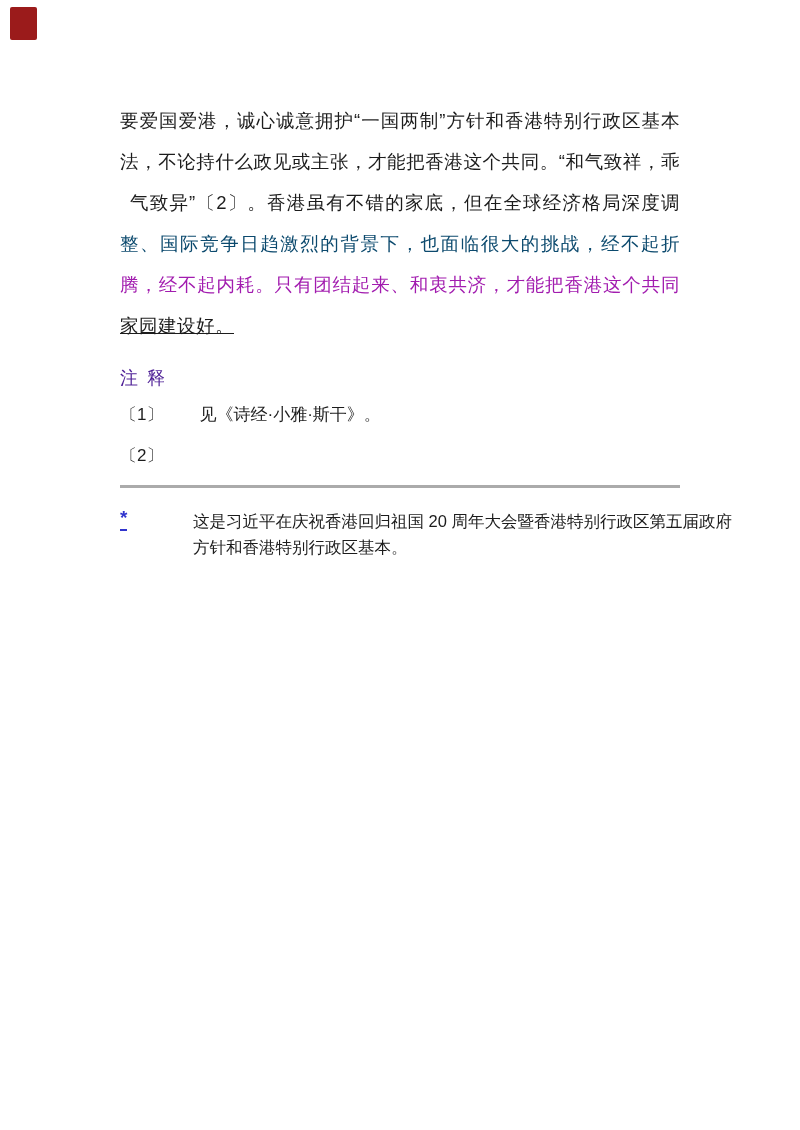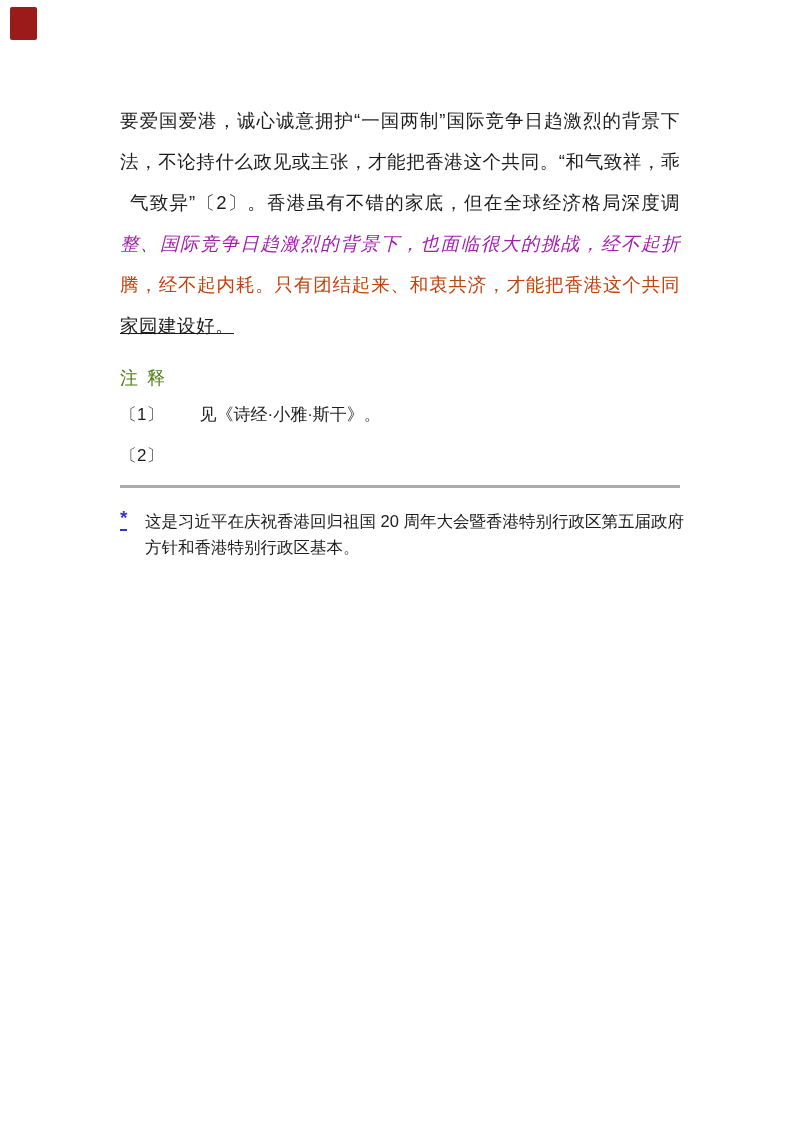--- a/index.html
+++ b/index.html
@@ -91,20 +91,21 @@
     line-height: 18px;
     padding-bottom: 2px;
     border-bottom: 2px solid;
     text-decoration: none;
   }
   .fn-text {
     color: #1c1c1c;
     font-size: 16.5px;
     line-height: 26px;
     width: 535px;
+    margin-left: 48px;
   }
   .fn-line {
     text-align: justify;
     text-align-last: justify;
     text-justify: inter-character;
     white-space: nowrap;
   }
   .fn-line.last {
     text-align-last: left;
   }
@@ -112,29 +113,29 @@
 </head>
 <body>
 
 <div class="page">
 
   <div class="corner-marker" style="background: rgb(155, 27, 27);"></div>
 
   <div class="content">
 
     <div class="paragraph">
-        <div class="pline" style="color: rgb(28, 28, 28);">要爱国爱港，诚心诚意拥护“一国两制”国际竞争日趋激烈的背景下</div>
+        <div class="pline" style="color: rgb(28, 28, 28);">要爱国爱港，诚心诚意拥护“一国两制”方针和香港特别行政区基本</div>
         <div class="pline" style="color: rgb(28, 28, 28);">法，不论持什么政见或主张，才能把香港这个共同。“和气致祥，乖</div>
         <div class="pline" style="color: rgb(28, 28, 28); margin-left: 10px;">气致异”〔2〕。香港虽有不错的家底，但在全球经济格局深度调</div>
-        <div class="pline" style="color: #a21caf; font-style: italic;">整、国际竞争日趋激烈的背景下，也面临很大的挑战，经不起折</div>
-        <div class="pline" style="color: #c2410c;">腾，经不起内耗。只有团结起来、和衷共济，才能把香港这个共同</div>
+        <div class="pline" style="color: #0c4a6e;">整、国际竞争日趋激烈的背景下，也面临很大的挑战，经不起折</div>
+        <div class="pline" style="color: #a21caf;">腾，经不起内耗。只有团结起来、和衷共济，才能把香港这个共同</div>
         <div class="pline last" style="color: rgb(28, 28, 28); text-decoration: underline;">家园建设好。</div>
       </div>
 
-    <div class="notes-heading" style="color: #4d7c0f;">注 释</div>
+    <div class="notes-heading" style="color: #4c1d95;">注 释</div>
 
     <div class="notes">
 
         <div class="note-row" style="color: rgb(28, 28, 28);">
           <span class="note-num">〔1〕</span>
           <span class="note-text">见《诗经·小雅·斯干》。</span>
         </div>
 
         <div class="note-row" style="color: rgb(28, 28, 28);">
           <span class="note-num">〔2〕</span>

